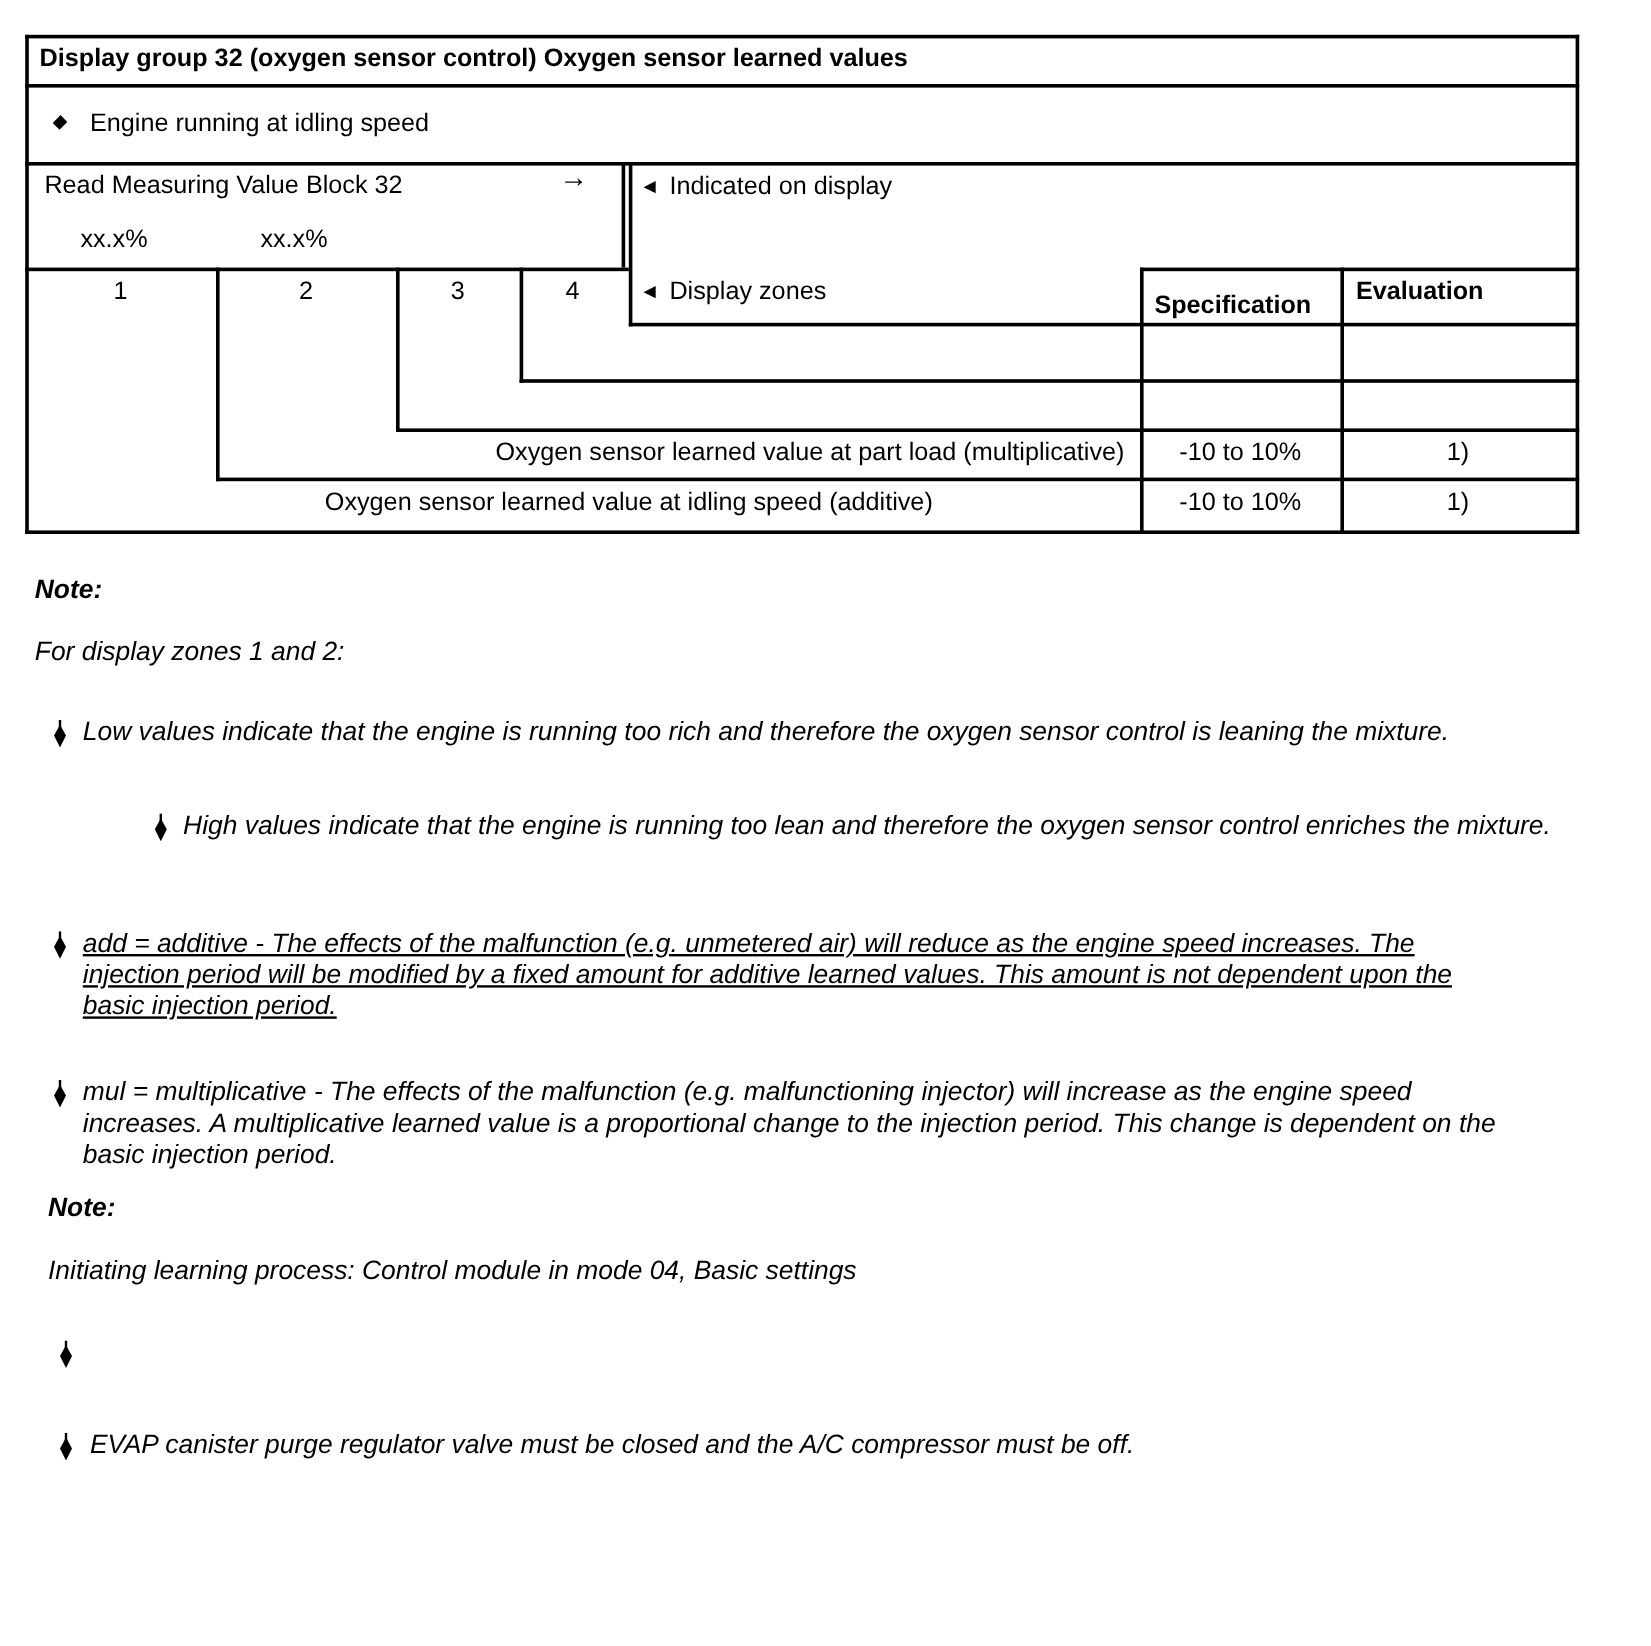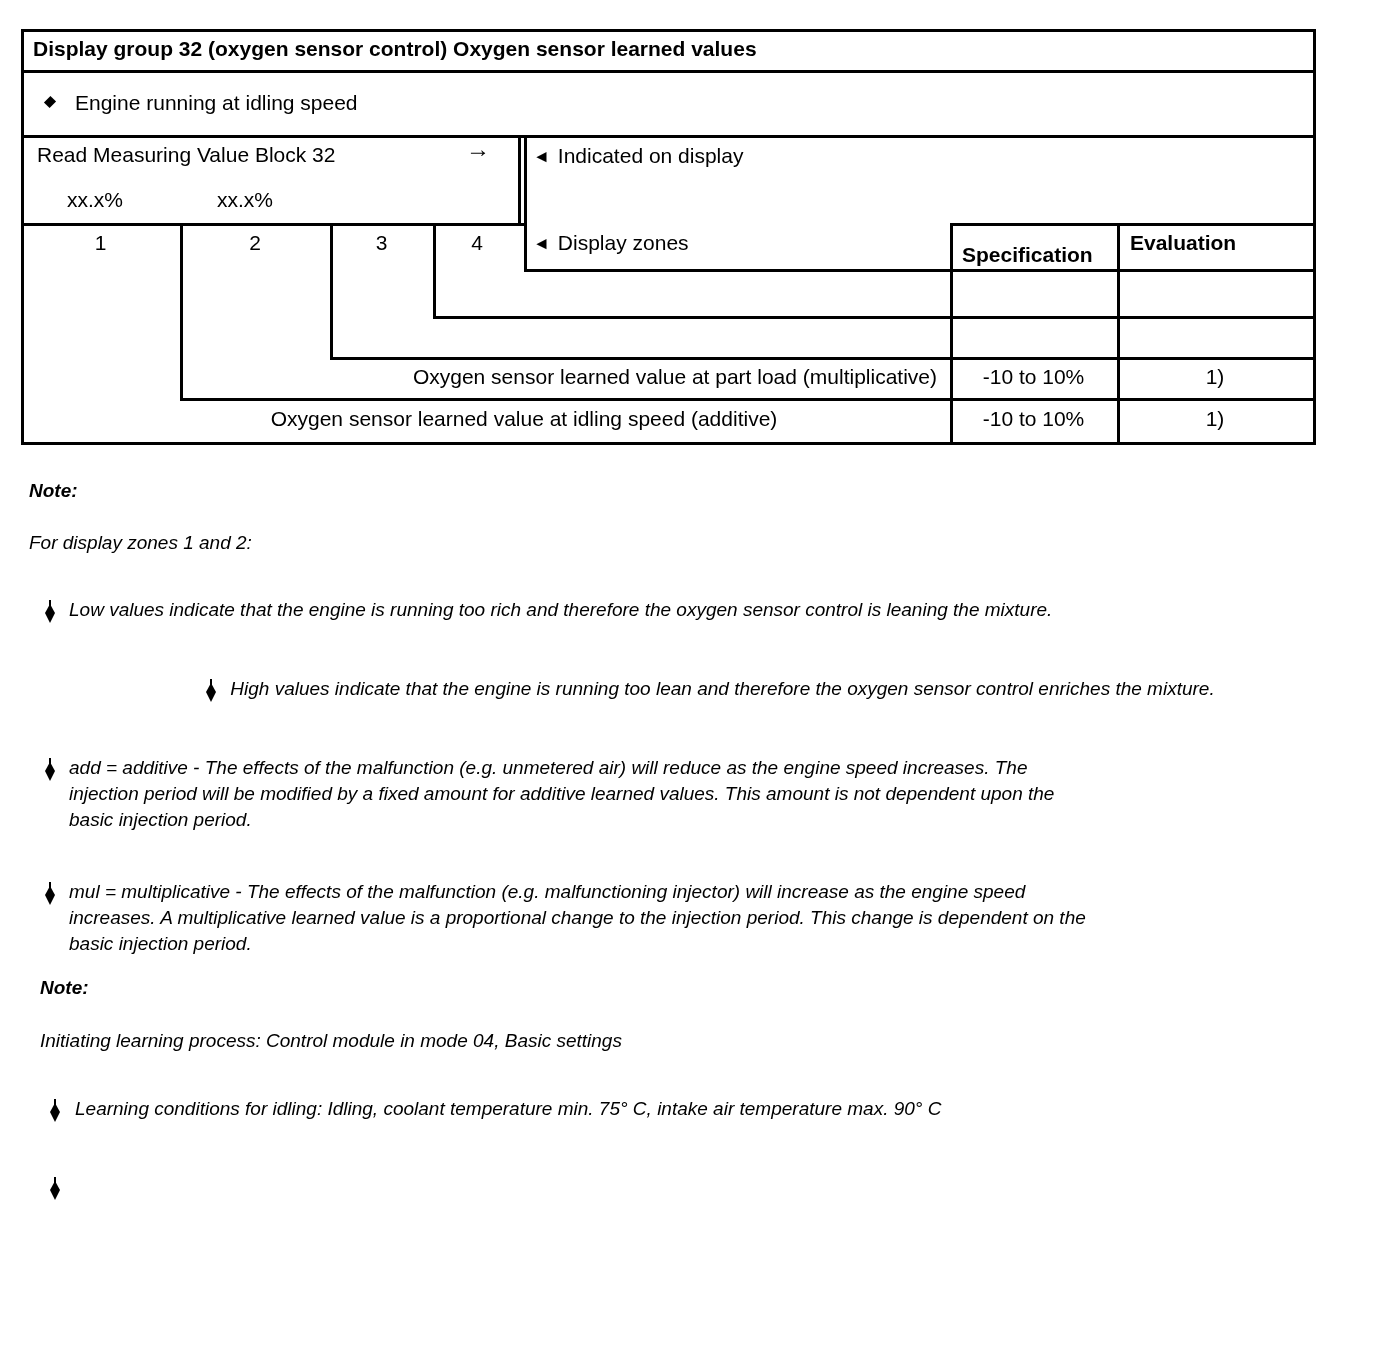--- a/index.html
+++ b/index.html
@@ -14,21 +14,21 @@
   .cellbox{position:absolute;font-size:21px;line-height:24px;}
   .ctr{text-align:center;}
   .rgt{text-align:right;}
   .pointer{font-size:17px;margin-right:8px;position:relative;top:-1px;}
   .arrow{font-size:24px;}
   .mini-diamond{display:inline-block;width:8px;height:8px;background:#000;
                 transform:rotate(45deg) scaleY(1.15);}
 
   
   #notes{position:absolute;left:0;top:442px;width:1376px;display:flow-root;
-         font-size:19px;font-style:italic;line-height:26px;}
+         font-size:22px;font-style:italic;line-height:26px;}
   .nhead{font-weight:bold;}
   .g1{padding-left:29px;}
   .g2{padding-left:40px;}
   .bullet-row{display:flex;align-items:flex-start;}
   .bullet-row.g1b{padding-left:44px;}
   .bullet-row.g2b{padding-left:49px;}
   .marker{flex:0 0 12px;margin-right:13px;padding-top:3px;}
   .g2b .marker{margin-right:14px;}
   .btxt{white-space:pre-line;}
 </style>
@@ -105,21 +105,21 @@
           </svg></span>
       <span class="btxt">Low values indicate that the engine is running too rich and therefore the oxygen sensor control is leaning the mixture.</span>
     </div>
     <div class="bullet-row g1b" style="margin-top:46px;justify-content:center;">
       <span class="marker"><svg width="12" height="23" viewBox="0 0 12 23">
             <line x1="6" y1="0" x2="6" y2="7" stroke="#000" stroke-width="2"></line>
             <polygon points="6,4 11,13 6,23 1,13" fill="#000"></polygon>
           </svg></span>
       <span class="btxt">High values indicate that the engine is running too lean and therefore the oxygen sensor control enriches the mixture.</span>
     </div>
-    <div class="bullet-row g1b" style="margin-top:46px;">
+    <div class="bullet-row g1b" style="margin-top:66px;text-decoration:underline;">
       <span class="marker"><svg width="12" height="23" viewBox="0 0 12 23">
             <line x1="6" y1="0" x2="6" y2="7" stroke="#000" stroke-width="2"></line>
             <polygon points="6,4 11,13 6,23 1,13" fill="#000"></polygon>
           </svg></span>
       <span class="btxt">add = additive - The effects of the malfunction (e.g. unmetered air) will reduce as the engine speed increases. The
 injection period will be modified by a fixed amount for additive learned values. This amount is not dependent upon the
 basic injection period.</span>
     </div>
     <div class="bullet-row g1b" style="margin-top:46px;">
       <span class="marker"><svg width="12" height="23" viewBox="0 0 12 23">
@@ -132,24 +132,24 @@
     </div>
 
     <div class="nhead g2" style="margin-top:18px;">Note:</div>
     <div class="g2" style="margin-top:27px;">Initiating learning process: Control module in mode 04, Basic settings</div>
 
     <div class="bullet-row g2b" style="margin-top:42px;">
       <span class="marker"><svg width="12" height="23" viewBox="0 0 12 23">
             <line x1="6" y1="0" x2="6" y2="7" stroke="#000" stroke-width="2"></line>
             <polygon points="6,4 11,13 6,23 1,13" fill="#000"></polygon>
           </svg></span>
-      <span class="btxt">Learning conditions for idling: Idling, coolant temperature min. 75° C, intake air temperature max. 90° C</span>
     </div>
     <div class="bullet-row g2b" style="margin-top:45px;">
       <span class="marker"><svg width="12" height="23" viewBox="0 0 12 23">
             <line x1="6" y1="0" x2="6" y2="7" stroke="#000" stroke-width="2"></line>
             <polygon points="6,4 11,13 6,23 1,13" fill="#000"></polygon>
           </svg></span>
+      <span class="btxt">EVAP canister purge regulator valve must be closed and the A/C compressor must be off.</span>
     </div>
 
   </div>
 
 </div>
 
 </body></html>

